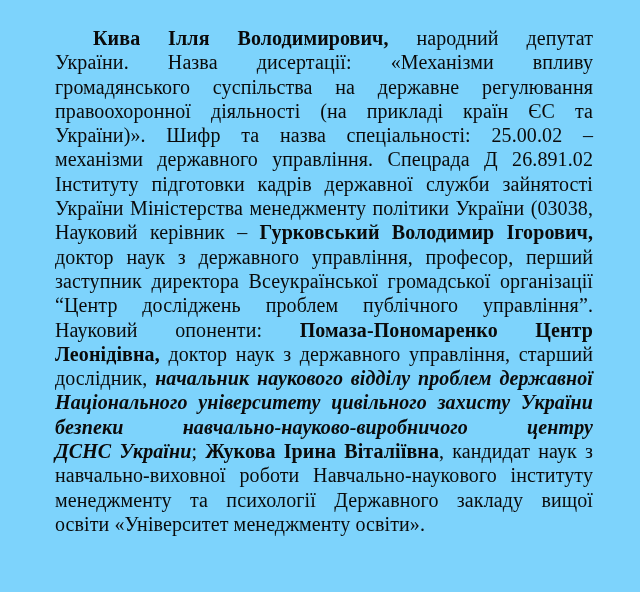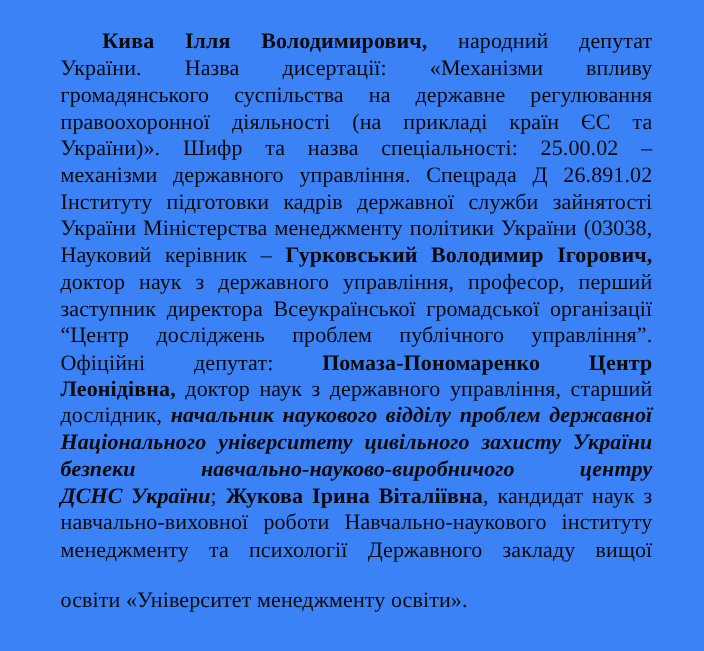--- a/index.html
+++ b/index.html
@@ -25,44 +25,43 @@
   }
   .line {
     text-align: justify;
     text-align-last: justify;
   }
   .line.indent {
     padding-left: 38px;
   }
   .line.last {
     text-align-last: left;
-    margin-top: 22px;
   }
   .seg-regular { font-weight: normal; font-style: normal; }
   .seg-bold    { font-weight: bold;   font-style: normal; }
   .seg-italic  { font-weight: bold; font-style: italic; }
 </style>
 </head>
 <body>
 
-<div class="page" style="background: #3b82f6;">
+<div class="page" style="background: #7dd3fc;">
   <div class="paragraph" style="color: rgb(10, 10, 10);">
       <div class="line indent"><span class="seg-bold">Кива Ілля Володимирович,</span><span class="seg-regular"> народний депутат</span></div>
       <div class="line"><span class="seg-regular">України. Назва дисертації: «Механізми впливу</span></div>
       <div class="line"><span class="seg-regular">громадянського суспільства на державне регулювання</span></div>
       <div class="line"><span class="seg-regular">правоохоронної діяльності (на прикладі країн ЄС та</span></div>
       <div class="line"><span class="seg-regular">України)». Шифр та назва спеціальності: 25.00.02 –</span></div>
       <div class="line"><span class="seg-regular">механізми державного управління. Спецрада Д 26.891.02</span></div>
       <div class="line"><span class="seg-regular">Інституту підготовки кадрів державної служби зайнятості</span></div>
       <div class="line"><span class="seg-regular">України Міністерства менеджменту політики України (03038,</span></div>
       <div class="line"><span class="seg-regular">Науковий керівник – </span><span class="seg-bold">Гурковський Володимир Ігорович,</span></div>
       <div class="line"><span class="seg-regular">доктор наук з державного управління, професор, перший</span></div>
       <div class="line"><span class="seg-regular">заступник директора Всеукраїнської громадської організації</span></div>
       <div class="line"><span class="seg-regular">“Центр досліджень проблем публічного управління”.</span></div>
-      <div class="line"><span class="seg-regular">Офіційні депутат: </span><span class="seg-bold">Помаза-Пономаренко Центр</span></div>
+      <div class="line"><span class="seg-regular">Науковий опоненти: </span><span class="seg-bold">Помаза-Пономаренко Центр</span></div>
       <div class="line"><span class="seg-bold">Леонідівна,</span><span class="seg-regular"> доктор наук з державного управління, старший</span></div>
       <div class="line"><span class="seg-regular">дослідник, </span><span class="seg-italic">начальник наукового відділу проблем державної</span></div>
       <div class="line"><span class="seg-italic">Національного університету цивільного захисту України</span></div>
       <div class="line"><span class="seg-italic">безпеки навчально-науково-виробничого центру</span></div>
       <div class="line"><span class="seg-italic">ДСНС України</span><span class="seg-regular">; </span><span class="seg-bold">Жукова Ірина Віталіївна</span><span class="seg-regular">, кандидат наук з</span></div>
       <div class="line"><span class="seg-regular">навчально-виховної роботи Навчально-наукового інституту</span></div>
       <div class="line"><span class="seg-regular">менеджменту та психології Державного закладу вищої</span></div>
       <div class="line last"><span class="seg-regular">освіти «Університет менеджменту освіти».</span></div>
     </div>
 </div>

